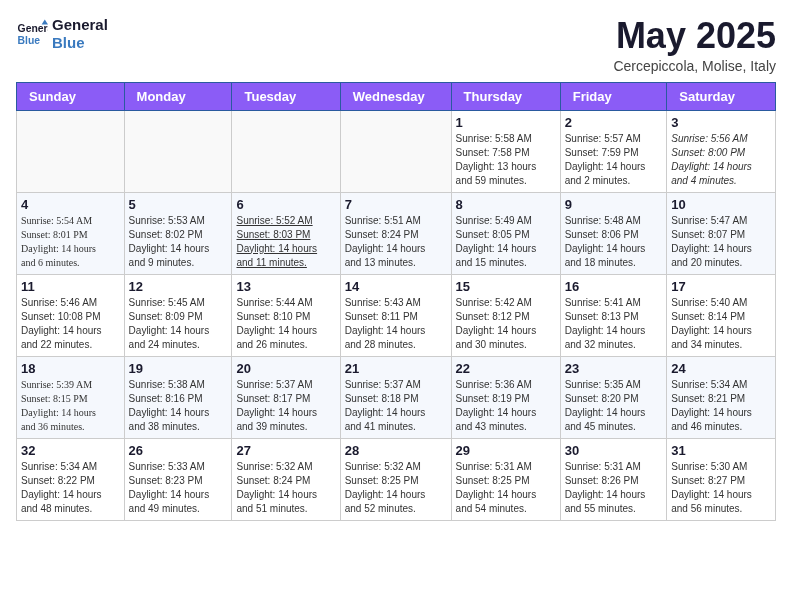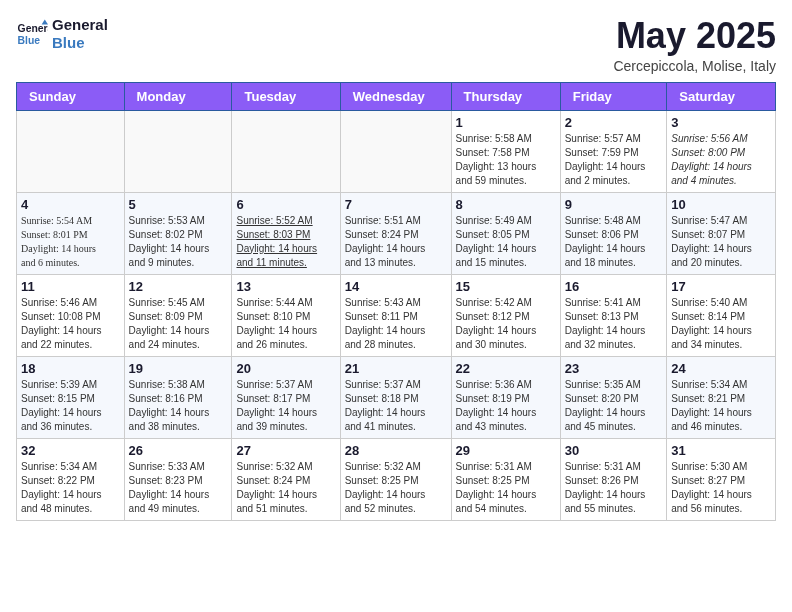--- a/index.html
+++ b/index.html
@@ -239,21 +239,21 @@
           <span class="day-number">17</span>
           <div class="day-info" style="white-space: pre-line;">Sunrise: 5:40 AM
 Sunset: 8:14 PM
 Daylight: 14 hours
 and 34 minutes.</div>
         </td>
       </tr>
       <tr>
         <td>
           <span class="day-number">18</span>
-          <div class="day-info" style="white-space: pre-line;">Sunrise: 5:39 AM
+          <div class="day-info" style="white-space: pre-line; font-family: Liberation Serif, serif;">Sunrise: 5:39 AM
 Sunset: 8:15 PM
 Daylight: 14 hours
 and 36 minutes.</div>
         </td>
         <td>
           <span class="day-number">19</span>
           <div class="day-info" style="white-space: pre-line;">Sunrise: 5:38 AM
 Sunset: 8:16 PM
 Daylight: 14 hours
 and 38 minutes.</div>

